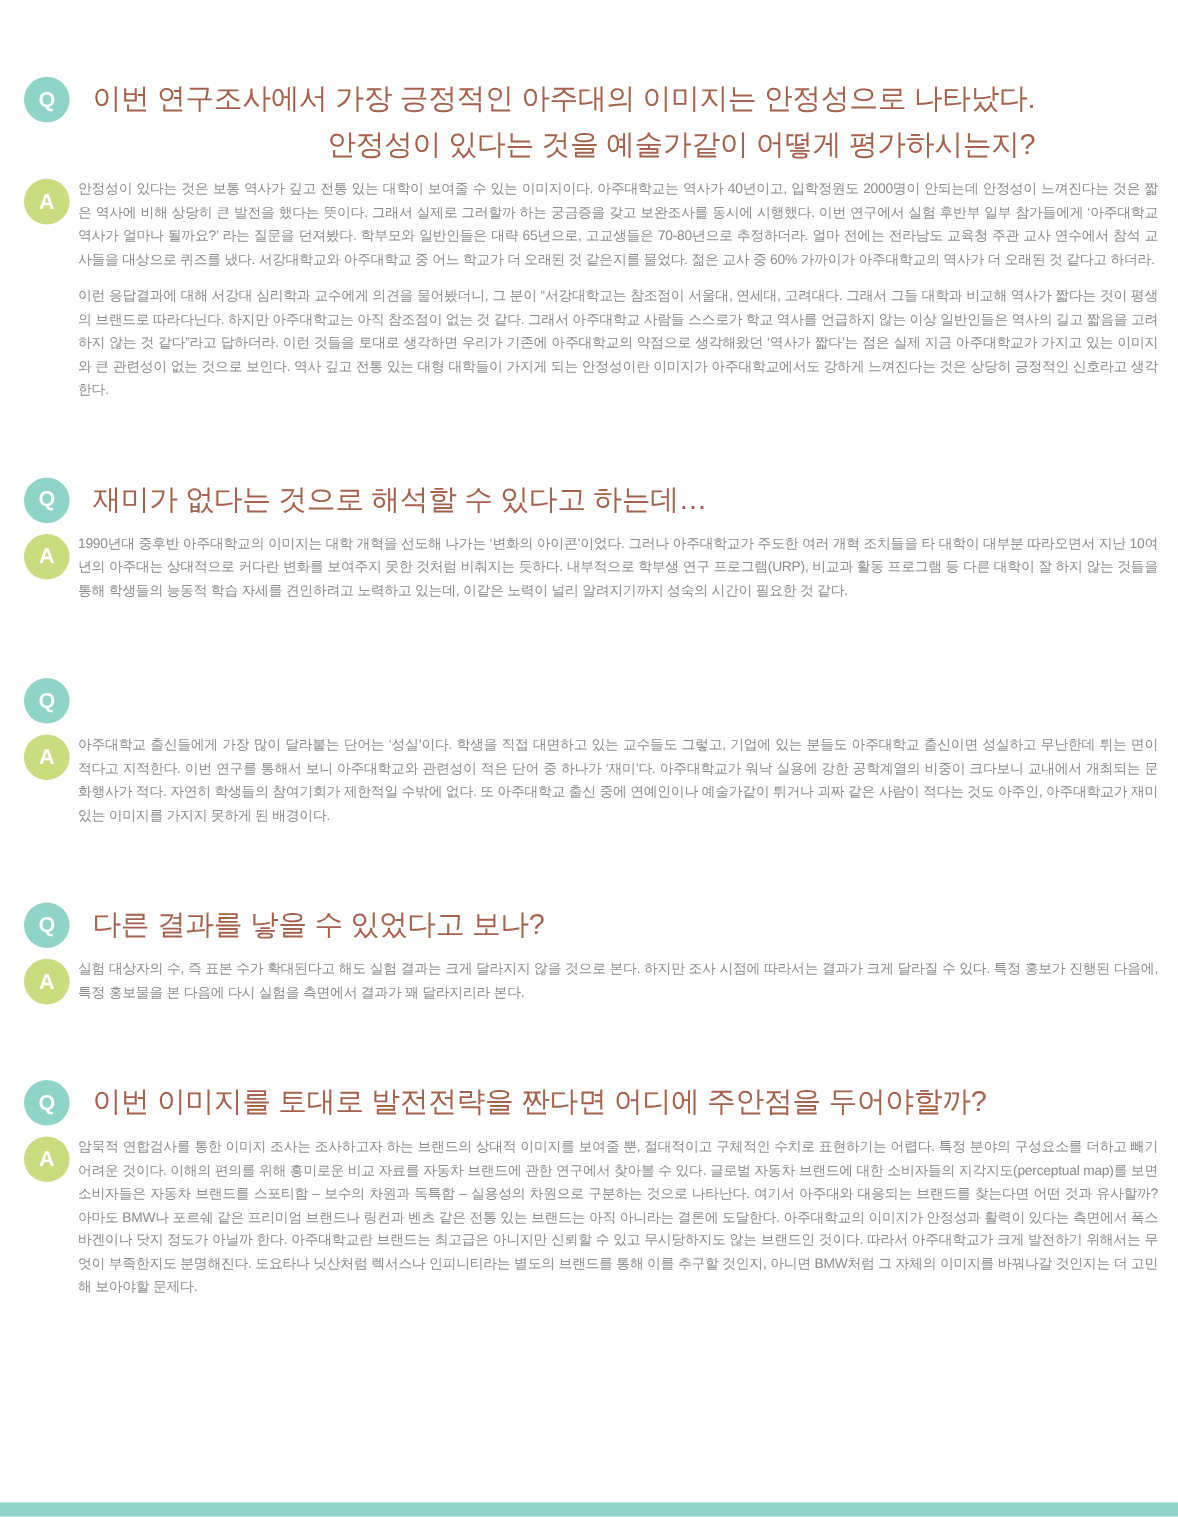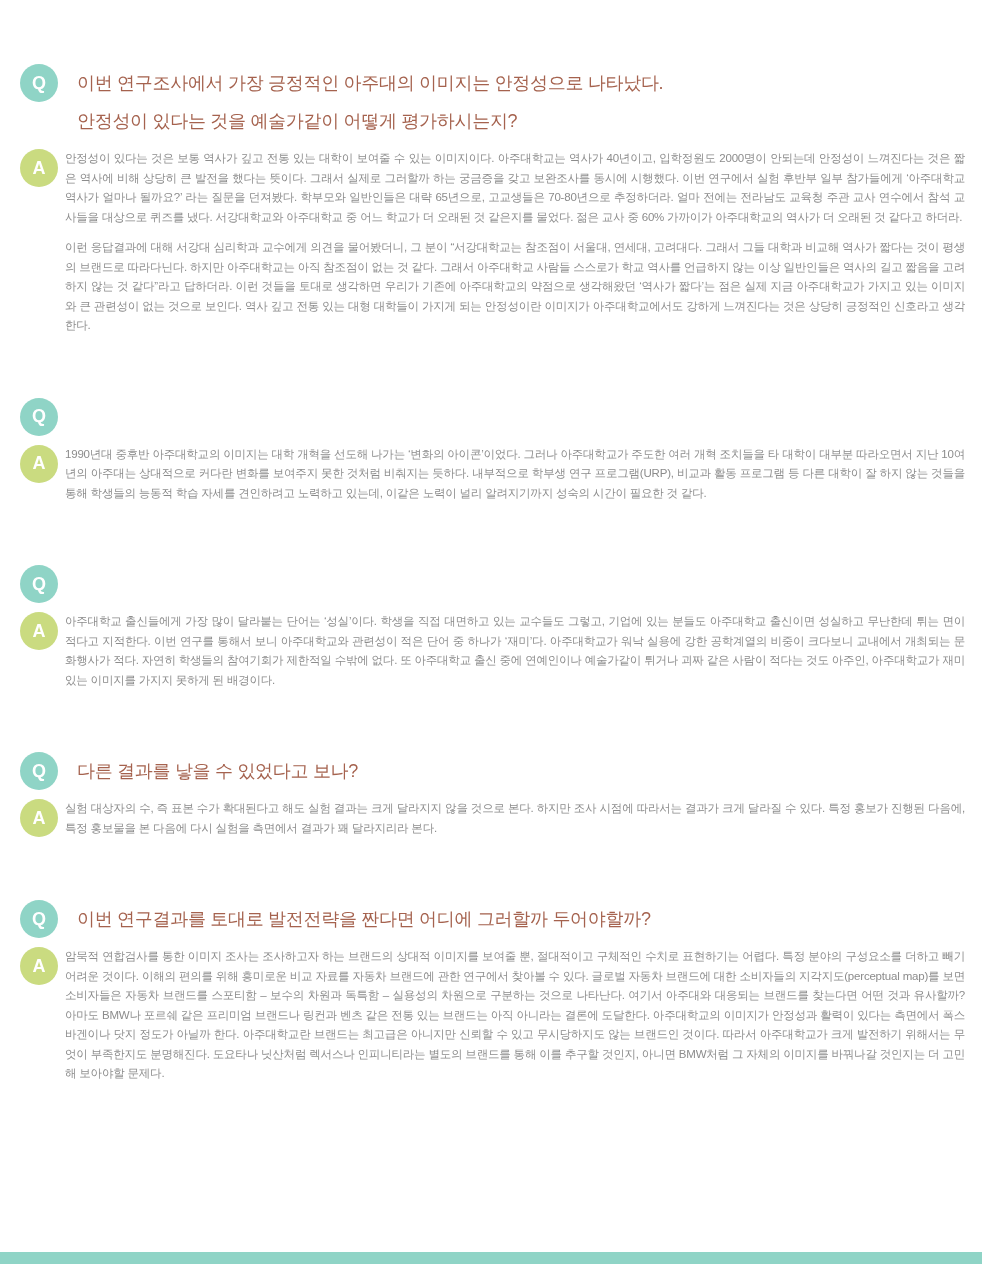--- a/index.html
+++ b/index.html
@@ -13,22 +13,23 @@
   .row { display:flex; align-items:flex-start; }
   .badge {
     width:38px; height:38px; border-radius:50%; flex:0 0 38px;
     display:flex; align-items:center; justify-content:center;
     color:#ffffff; font-size:18px; font-weight:bold; user-select:none;
   }
   .q-badge { background:var(--q-badge-color,#8fd4c6); }
   .a-badge { background:var(--a-badge-color,#cadb80); }
   .q-text {
     margin-left:19px; color:var(--question-color,#a5624e);
-    font-size:18px; line-height:38px; font-weight:500;
+    font-size:24px; line-height:38px; font-weight:500;
     letter-spacing:-0.3px;
+    text-align:right;
   }
   .a-row { margin-top:9px; }
   .a-text {
     margin-left:7px; flex:1 1 auto; color:var(--answer-color,#8c8c8c);
     font-size:11.5px; line-height:19.5px; text-align:justify;
     letter-spacing:-0.2px;
   }
   .a-text p { margin:0 0 11px 0; }
   .a-text p:last-child { margin-bottom:0; }
   .footer-bar {
@@ -61,20 +62,21 @@
           </div>
     </div>
   </section>
 
   <section class="qa-item">
     <div class="row q-row">
       <div class="badge q-badge">
         <span>Q</span>
       </div>
       <div class="q-text">
+            <div>재미가 없다는 것으로 해석할 수 있다고 하는데…</div>
           </div>
     </div>
     <div class="row a-row">
       <div class="badge a-badge">
         <span>A</span>
       </div>
       <div class="a-text">
             <p>1990년대 중후반 아주대학교의 이미지는 대학 개혁을 선도해 나가는 ‘변화의 아이콘’이었다. 그러나 아주대학교가 주도한 여러 개혁 조치들을 타 대학이 대부분 따라오면서 지난 10여년의 아주대는 상대적으로 커다란 변화를 보여주지 못한 것처럼 비춰지는 듯하다. 내부적으로 학부생 연구 프로그램(URP), 비교과 활동 프로그램 등 다른 대학이 잘 하지 않는 것들을 통해 학생들의 능동적 학습 자세를 견인하려고 노력하고 있는데, 이같은 노력이 널리 알려지기까지 성숙의 시간이 필요한 것 같다.</p>
           </div>
     </div>
@@ -114,21 +116,21 @@
           </div>
     </div>
   </section>
 
   <section class="qa-item">
     <div class="row q-row">
       <div class="badge q-badge">
         <span>Q</span>
       </div>
       <div class="q-text">
-            <div>이번 연구결과를 토대로 발전전략을 짠다면 어디에 그러할까 두어야할까?</div>
+            <div>이번 이미지를 토대로 발전전략을 짠다면 어디에 주안점을 두어야할까?</div>
           </div>
     </div>
     <div class="row a-row">
       <div class="badge a-badge">
         <span>A</span>
       </div>
       <div class="a-text">
             <p>암묵적 연합검사를 통한 이미지 조사는 조사하고자 하는 브랜드의 상대적 이미지를 보여줄 뿐, 절대적이고 구체적인 수치로 표현하기는 어렵다. 특정 분야의 구성요소를 더하고 빼기 어려운 것이다. 이해의 편의를 위해 흥미로운 비교 자료를 자동차 브랜드에 관한 연구에서 찾아볼 수 있다. 글로벌 자동차 브랜드에 대한 소비자들의 지각지도(perceptual map)를 보면 소비자들은 자동차 브랜드를 스포티함 – 보수의 차원과 독특함 – 실용성의 차원으로 구분하는 것으로 나타난다. 여기서 아주대와 대응되는 브랜드를 찾는다면 어떤 것과 유사할까? 아마도 BMW나 포르쉐 같은 프리미엄 브랜드나 링컨과 벤츠 같은 전통 있는 브랜드는 아직 아니라는 결론에 도달한다. 아주대학교의 이미지가 안정성과 활력이 있다는 측면에서 폭스바겐이나 닷지 정도가 아닐까 한다. 아주대학교란 브랜드는 최고급은 아니지만 신뢰할 수 있고 무시당하지도 않는 브랜드인 것이다. 따라서 아주대학교가 크게 발전하기 위해서는 무엇이 부족한지도 분명해진다. 도요타나 닛산처럼 렉서스나 인피니티라는 별도의 브랜드를 통해 이를 추구할 것인지, 아니면 BMW처럼 그 자체의 이미지를 바꿔나갈 것인지는 더 고민해 보아야할 문제다.</p>
           </div>
     </div>

